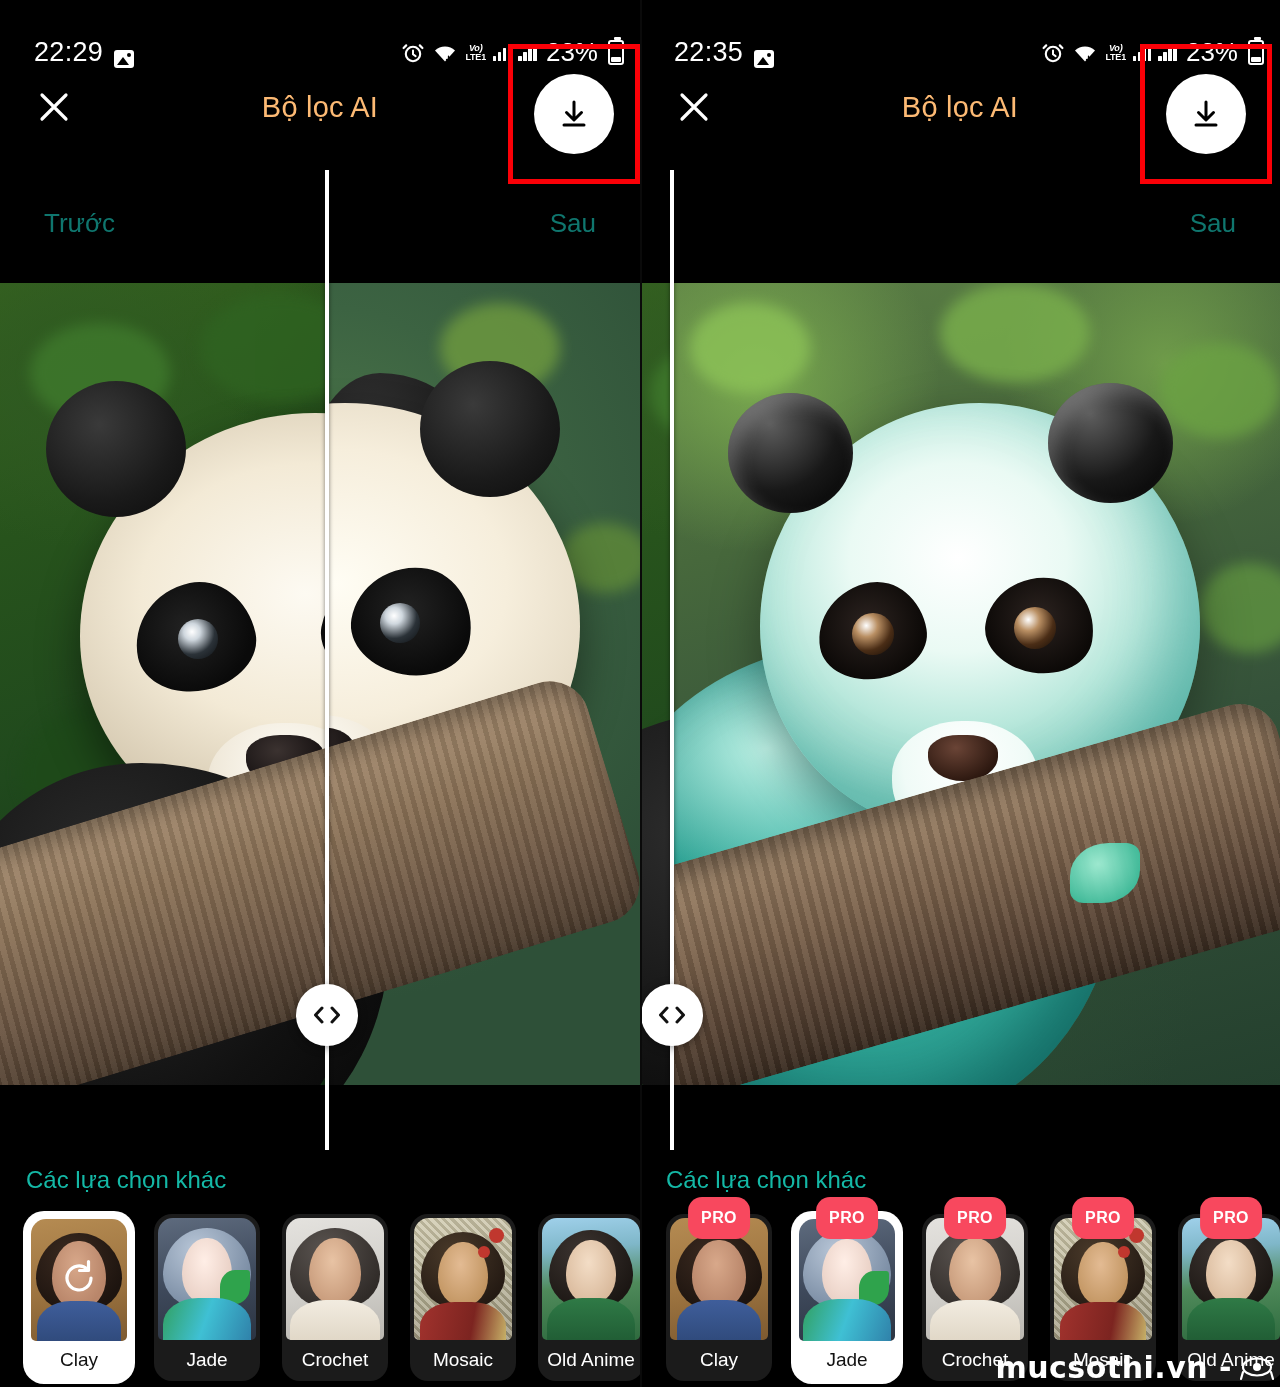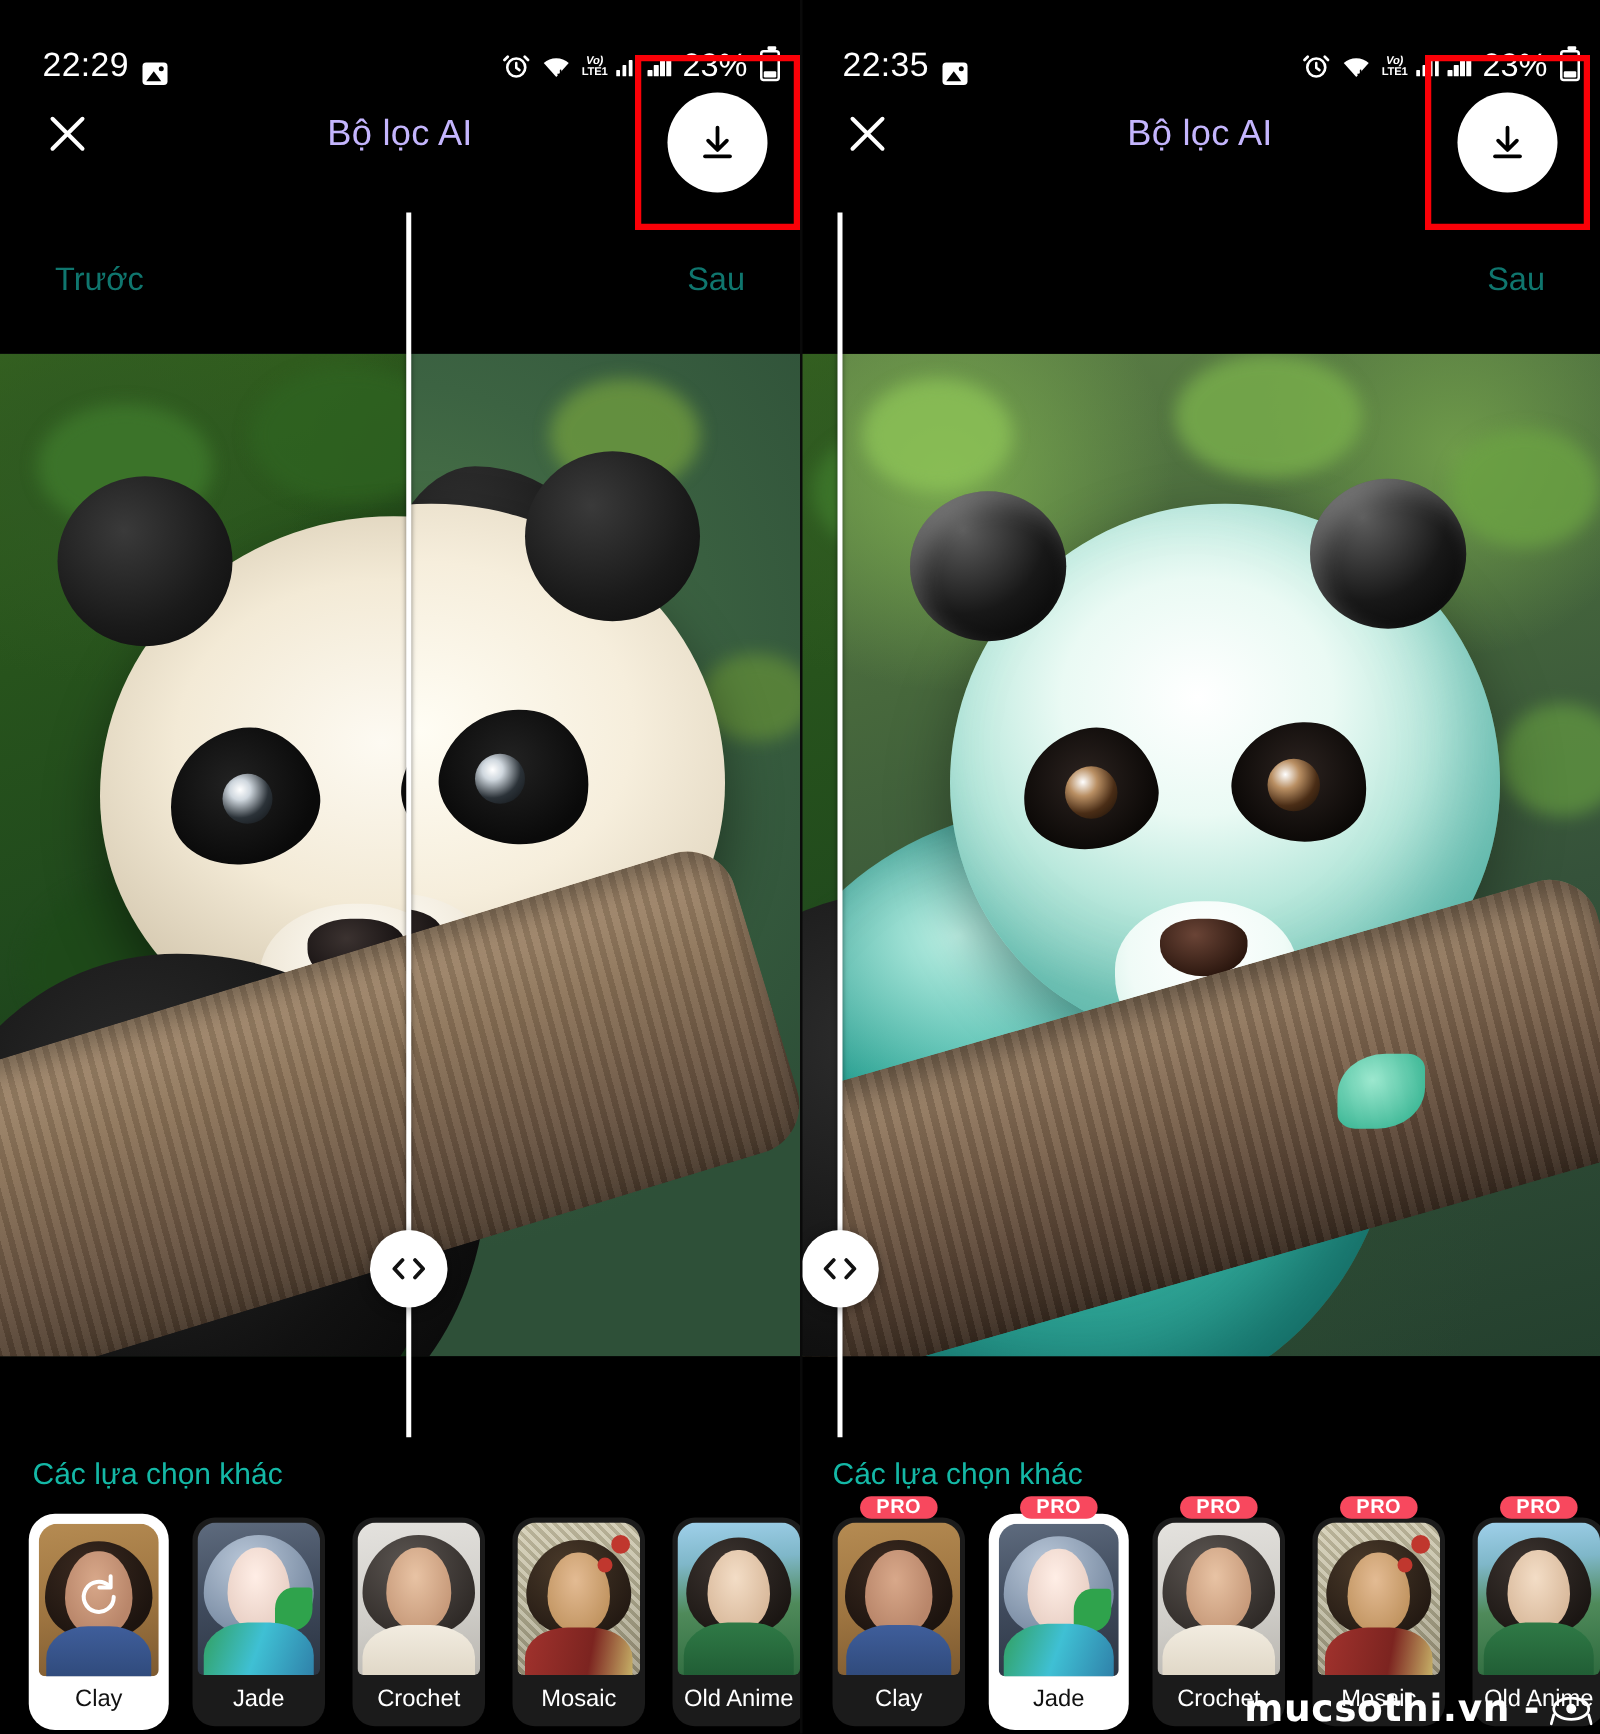--- a/index.html
+++ b/index.html
@@ -94,21 +94,21 @@
   }
   .close-btn {
     position: absolute; left: 30px; top: 50%;
     transform: translateY(-50%);
     width: 48px; height: 48px;
     display: flex; align-items: center; justify-content: center;
     cursor: pointer;
   }
   .appbar-title {
     position: absolute; left: 0; right: 0; text-align: center;
-    color: #c4b5fd; font-size: 29px; font-weight: 500;
+    color: #fdba74; font-size: 29px; font-weight: 500;
     letter-spacing: .2px;
   }
   .download-wrap {
     position: absolute; top: -8px; right: 0;
     width: 132px; height: 140px;
     border: 5px solid #fb0007;
     display: flex; align-items: center; justify-content: center;
   }
   .panel-right .download-wrap { right: 8px; }
   .download-btn {
@@ -353,21 +353,21 @@
     height: 43px; line-height: 43px;
     text-align: center;
     color: #fff; font-size: 19px; font-weight: 500;
   }
   .card.selected .card-label { color: #111; }
   .pro-badge {
     position: absolute; top: -17px; left: 50%;
     transform: translateX(-50%);
     background: #f8485e;
     color: #fff; font-size: 16px; font-weight: 700;
-    padding: 0 13px; border-radius: 14px;
+    padding: 12px 13px; border-radius: 14px;
     letter-spacing: .4px;
     z-index: 3;
   }
   .refresh-overlay {
     position: absolute; left: 50%; top: 50%;
     transform: translate(-50%, -50%);
     z-index: 2;
   }
 
   

